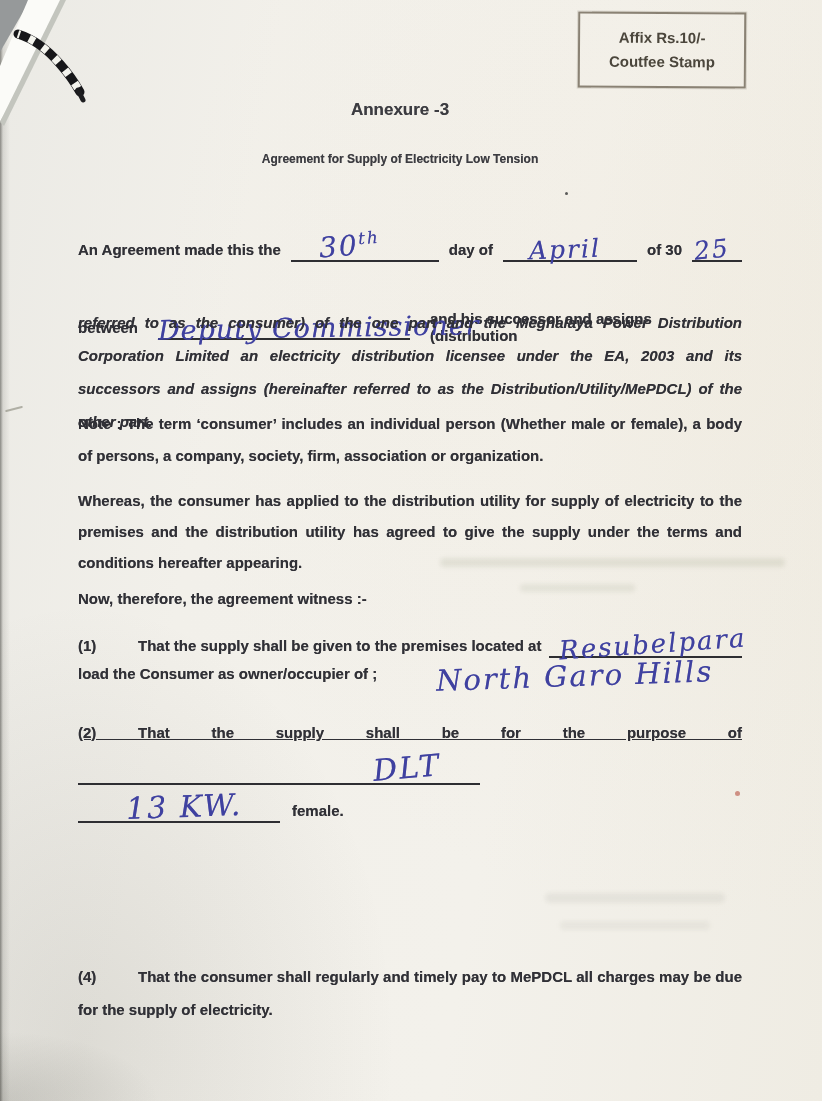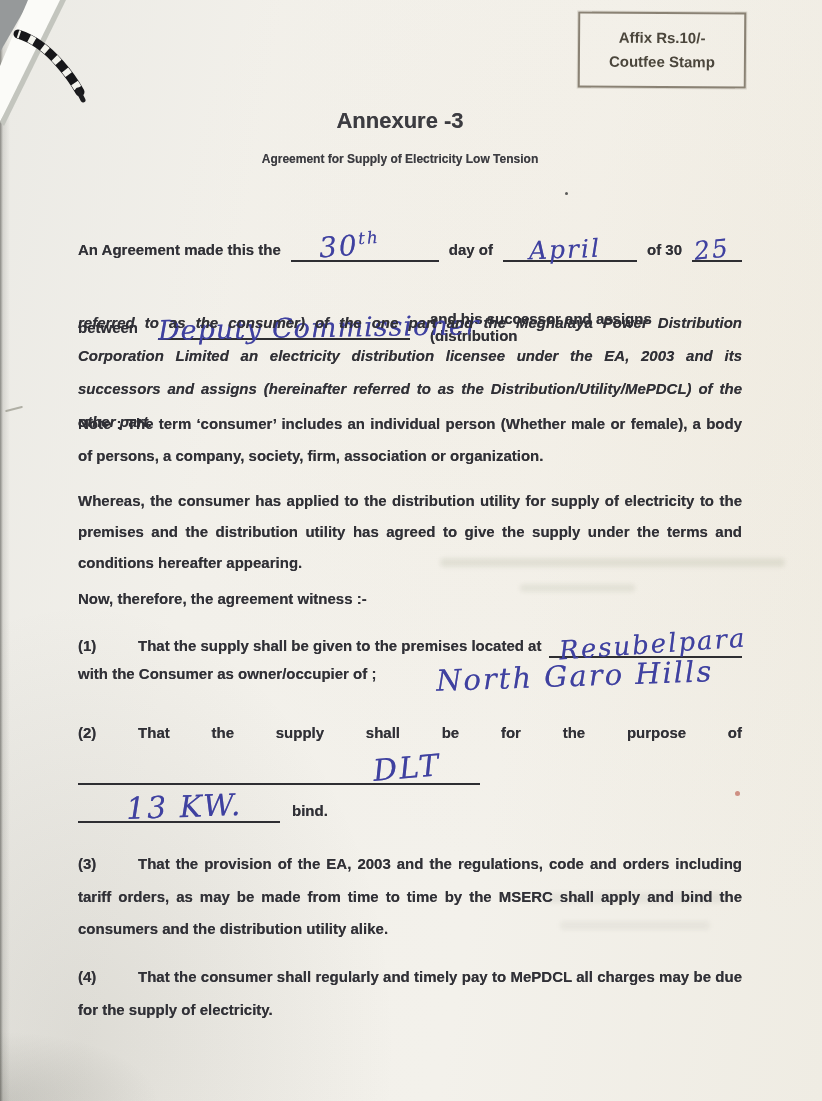--- a/index.html
+++ b/index.html
@@ -70,21 +70,21 @@
   <div class="ghost" style="left:520px;top:584px;width:115px;height:8px;background:rgba(150,155,128,.15);"></div>
   <div class="ghost" style="left:545px;top:893px;width:180px;height:10px;background:rgba(148,148,140,.13);"></div>
   <div class="ghost" style="left:560px;top:921px;width:150px;height:9px;background:rgba(148,148,140,.10);"></div>
   <div class="shadow-bl"></div>
 
   <div class="stamp">
     <div>Affix Rs.10/-</div>
     <div>Coutfee Stamp</div>
   </div>
 
-  <div class="center-ttl" style="top:108px;font-size:22px;">Annexure -3</div>
+  <div class="center-ttl" style="top:100px;font-size:17px;">Annexure -3</div>
   <div class="center-ttl" style="top:152px;font-size:12px;">Agreement for Supply of Electricity Low Tension</div>
 
   <div class="doc flexline" style="top:236px;height:26px;gap:10px;">
     <span>An Agreement made this the</span>
     <span class="blank" style="flex:0 0 148px;">
       <span class="hw" style="font-size:28px;left:28px;bottom:-2px;transform:rotate(-4deg);"><span>30</span><sup>th</sup></span>
     </span>
     <span>day of</span>
     <span class="blank" style="flex:0 0 134px;">
       <span class="hw" style="font-size:25px;left:26px;bottom:-4px;transform:rotate(-2deg);">April</span>
@@ -113,41 +113,38 @@
 
   <div class="doc" style="top:632px;">
     <div class="flexline" style="height:26px;">
       <span class="cnum-f">(1)</span>
       <span>That the supply shall be given to the premises located at</span>
       <span class="blank" style="flex:1;margin-left:8px;">
         <span class="hw" style="font-size:26px;left:10px;bottom:-3px;transform:rotate(-4deg);">Resubelpara</span>
       </span>
     </div>
     <div style="position:relative;margin-top:7px;">
-      <span>with the Consumer as owner/occupier of ;</span>
+      <span>load the Consumer as owner/occupier of ;</span>
       <span class="hw" style="font-size:29px;left:358px;top:-6px;transform:rotate(-2deg);">North Garo Hills</span>
     </div>
   </div>
 
   <div class="doc" style="top:724px;">
-    <div style="text-align:justify;text-align-last:justify;">(2) That the supply shall be for the purpose of</div>
+    <div style="text-align:justify;text-align-last:justify;text-decoration:underline;">(2) That the supply shall be for the purpose of</div>
     <div class="flexline" style="margin-top:18px;height:26px;">
       <span class="blank" style="flex:0 0 402px;">
         <span class="hw" style="font-size:30px;left:295px;bottom:-2px;transform:rotate(-5deg);">DLT</span>
       </span>
     </div>
     <div class="flexline" style="margin-top:12px;height:26px;">
       <span class="blank" style="flex:0 0 202px;">
         <span class="hw" style="font-size:30px;left:48px;bottom:-3px;transform:rotate(-2deg);">13 KW.</span>
       </span>
-      <span class="watts-gap">bind.</span>
+      <span class="watts-gap">female.</span>
     </div>
   </div>
 
-  <div class="doc just" style="top:848px;line-height:32.5px;">
-    <span class="cnum">(3)</span><span>That the provision of the EA, 2003 and the regulations, code and orders including tariff orders, as may be made from time to time by the MSERC shall apply and bind the consumers and the distribution utility alike.</span>
-  </div>
 
   <div class="doc just" style="top:961px;line-height:32.5px;">
     <span class="cnum">(4)</span><span>That the consumer shall regularly and timely pay to MePDCL all charges may be due for the supply of electricity.</span>
   </div>
 
 </div>
 
 </body></html>

